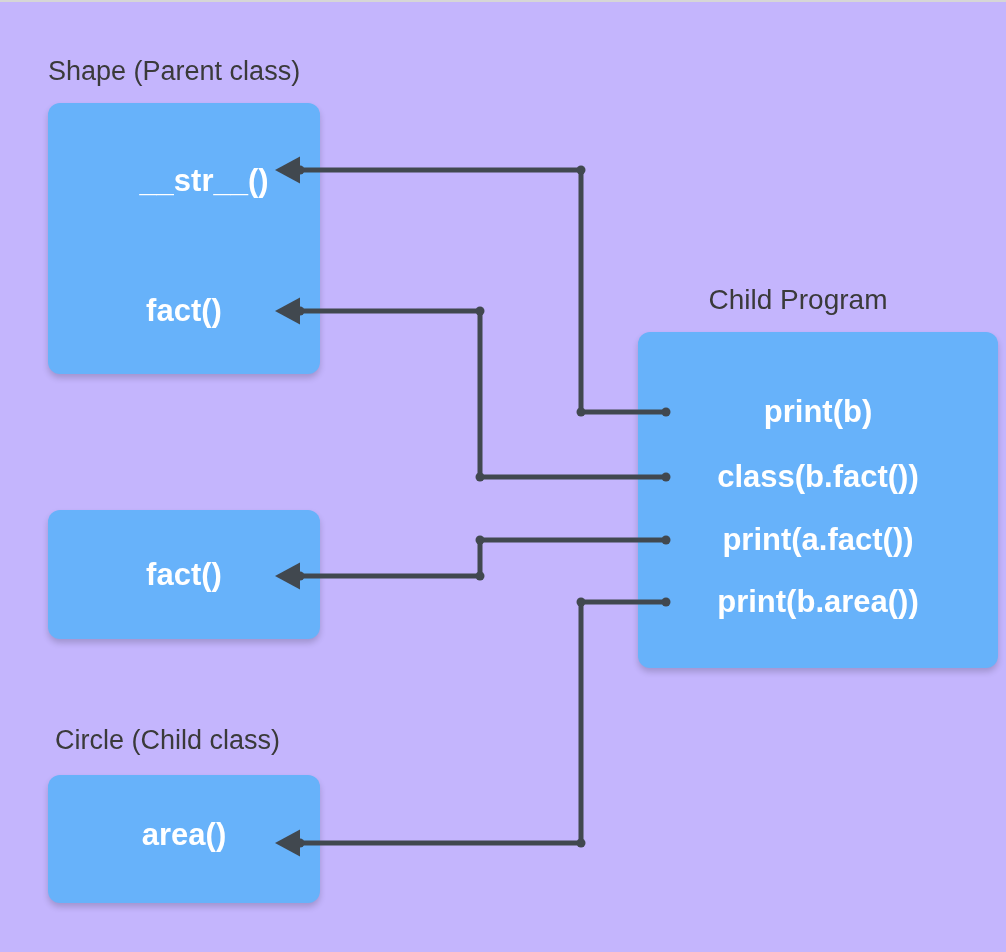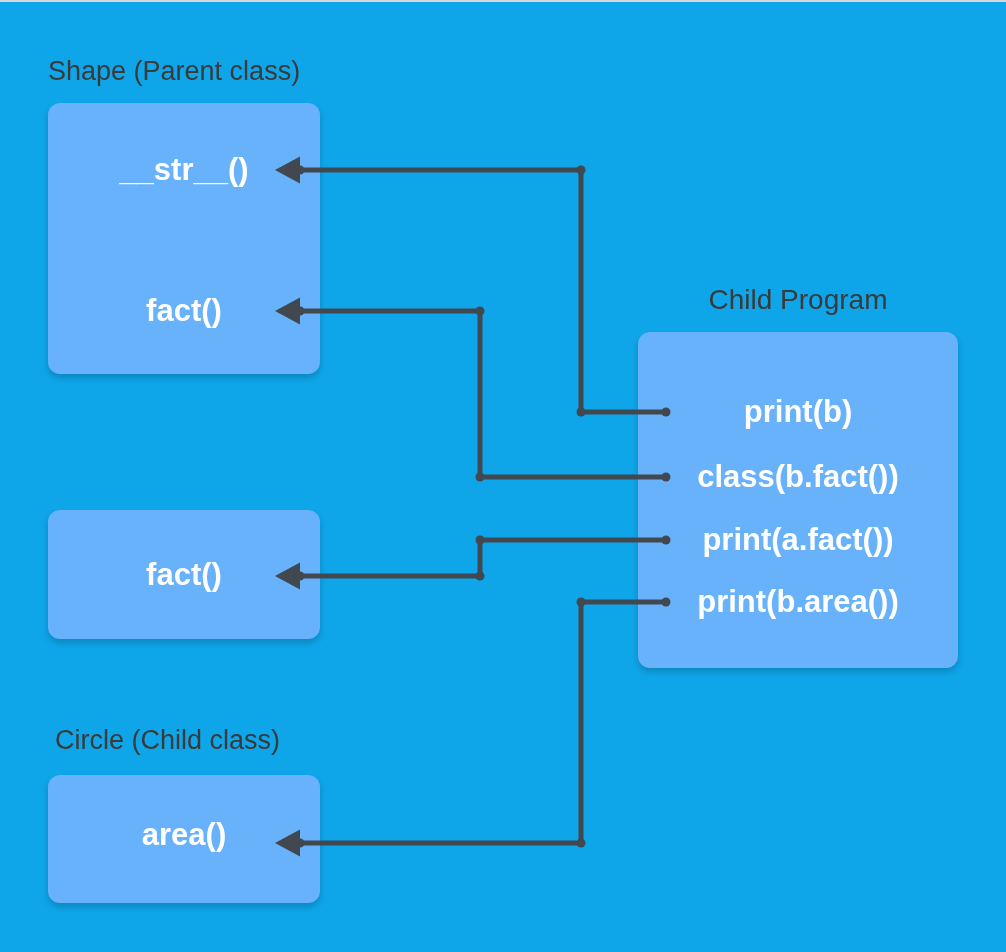--- a/index.html
+++ b/index.html
@@ -1,20 +1,20 @@
 <!DOCTYPE html>
 <html><head>
 <meta charset="utf-8">
 <style>
   html, body { margin: 0; padding: 0; background: #ffffff; }
   .canvas {
     position: relative;
     width: 1006px;
     height: 952px;
-    background: #0ea5e9;
+    background: #c4b5fd;
     overflow: hidden;
     font-family: "Liberation Sans", "DejaVu Sans", sans-serif;
   }
   .top-border {
     position: absolute;
     left: 0; top: 0;
     width: 100%; height: 2px;
     background: #d6d6d6;
   }
   .class-label {
@@ -64,35 +64,35 @@
 </style>
 </head>
 <body>
 
 <div class="canvas">
 
   <div class="top-border"></div>
 
   <div class="class-label" style="left:48px; top:54px;">Shape (Parent class)</div>
   <div class="blue-box" style="left:48px; top:103px; width:272px; height:271px;">
-    <div class="method" style="top:47px;">__str__()</div>
+    <div class="method" style="top:58px;margin-left:20px;">__str__()</div>
     <div class="method" style="top:188px;">fact()</div>
   </div>
 
   <div class="blue-box" style="left:48px; top:510px; width:272px; height:129px;">
     <div class="method" style="top:45px;">fact()</div>
   </div>
 
   <div class="class-label" style="left:55px; top:723px;text-align:center;">Circle (Child class)</div>
   <div class="blue-box" style="left:48px; top:775px; width:272px; height:128px;">
     <div class="method" style="top:40px;">area()</div>
   </div>
 
   <div class="main-label">Child Program</div>
-  <div class="blue-box" style="left:638px; top:332px; width:320px; height:336px;">
+  <div class="blue-box" style="left:638px; top:332px; width:360px; height:336px;">
     <div class="statement" style="top:60px;">print(b)</div>
     <div class="statement" style="top:125px;">class(b.fact())</div>
     <div class="statement" style="top:188px;">print(a.fact())</div>
     <div class="statement" style="top:250px;">print(b.area())</div>
   </div>
 
   <svg id="connector-svg" xmlns="http://www.w3.org/2000/svg" viewBox="0 0 1006 952">
       <g>
         <polyline points="666,412 581,412 581,170 300,170" fill="none" stroke="#41484F" stroke-width="5" stroke-linecap="round" stroke-linejoin="round"></polyline>
         <circle cx="666" cy="412" r="4.5" fill="#41484F"></circle>

